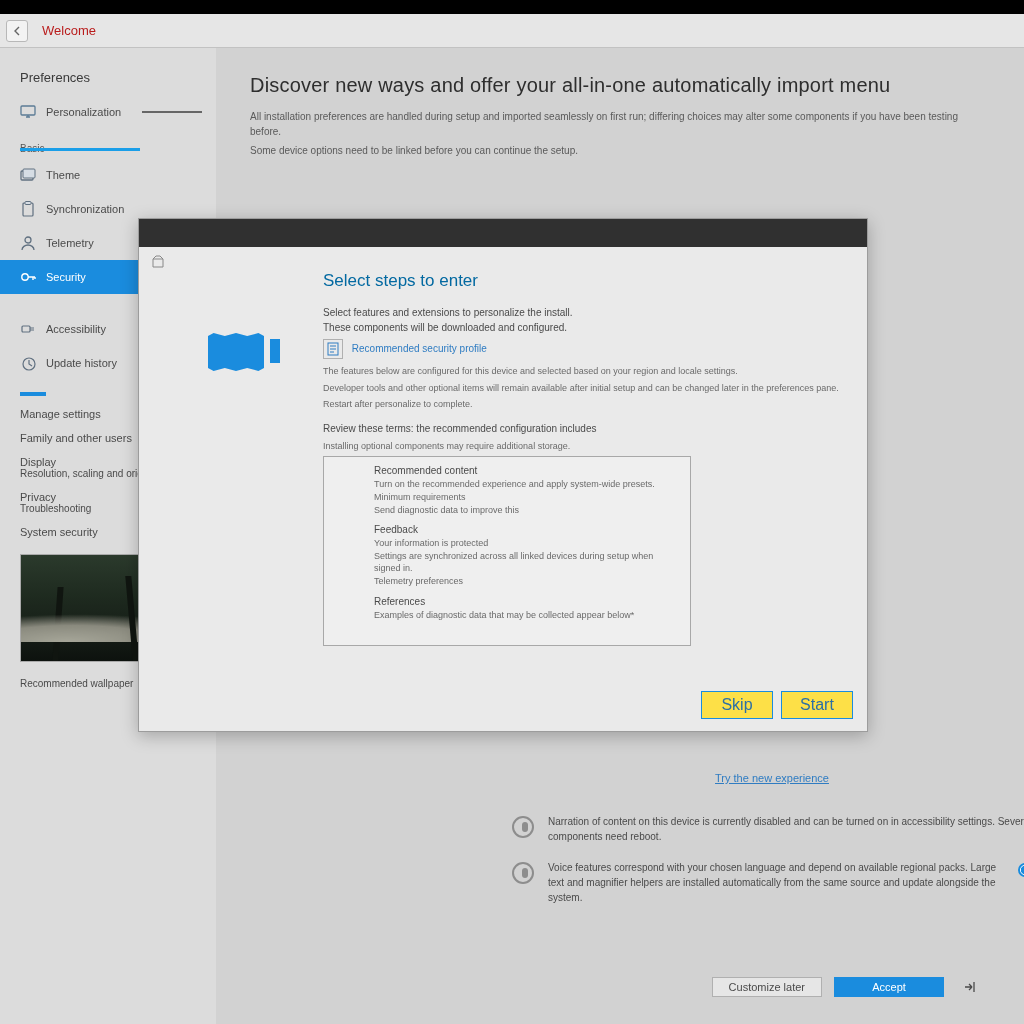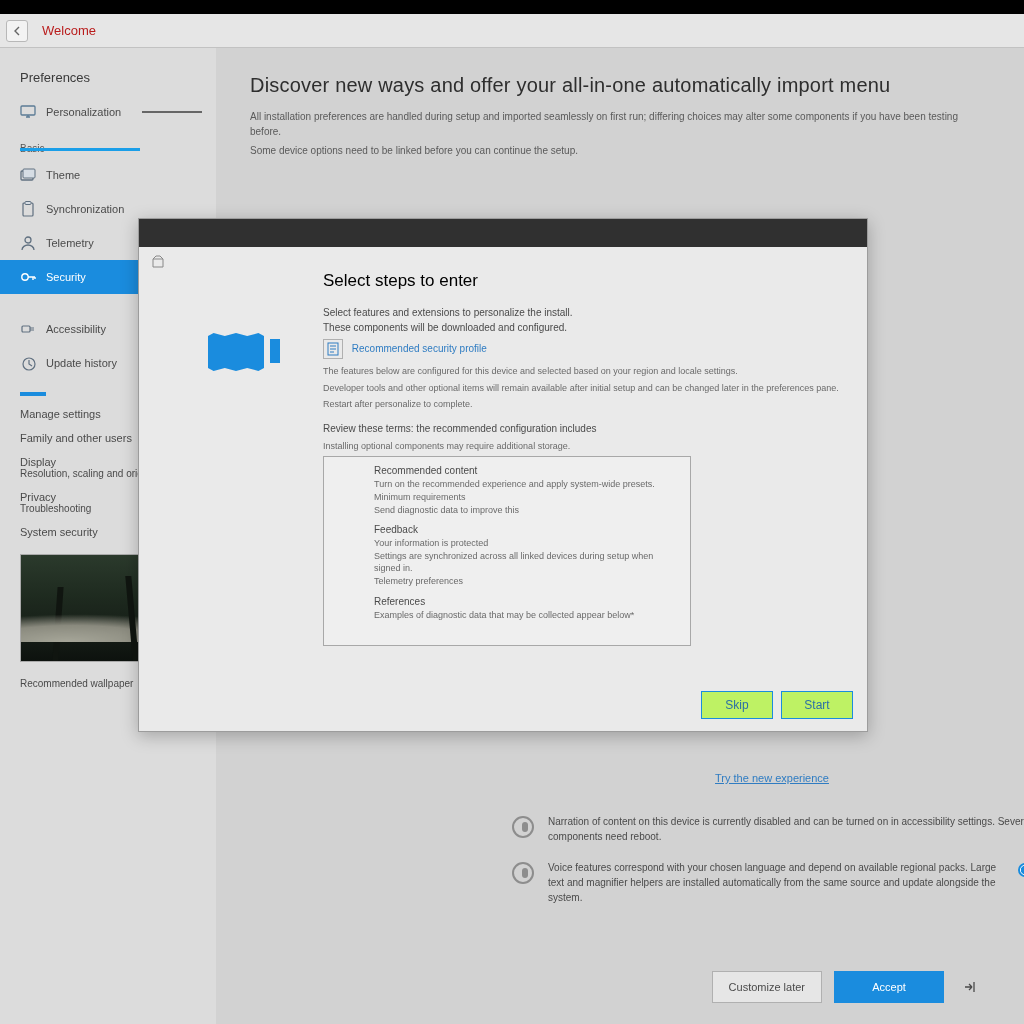--- a/index.html
+++ b/index.html
@@ -64,21 +64,21 @@
 
   .radio-dot { width: 14px; height: 14px; border: 2px solid #666; border-radius: 50%; flex: 0 0 14px; margin-top: 3px; }
   .radio-dot.on { border-color: #1a8cde; background: radial-gradient(circle, #1a8cde 0 4px, #fff 4.5px 7px); }
 
   .actionbar {
     position: absolute; left: 272px; right: 0; bottom: 6px; height: 62px;
     display: flex; align-items: center; justify-content: flex-end; gap: 12px; padding: 0 40px;
     background: #d2d2d2;
   }
   .btn {
-    height: 32px; min-width: 110px; padding: 0 16px; border: 1px solid #b0b0b0;
+    height: 20px; min-width: 110px; padding: 0 16px; border: 1px solid #b0b0b0;
     background: #e6e6e6; font-size: 11px; color: #4a4a4a;
     display: inline-flex; align-items: center; justify-content: center;
   }
   .btn.primary { background: #1a8cde; color: #fff; border-color: #1a8cde; }
   .share { width: 28px; height: 28px; display: flex; align-items: center; justify-content: center; }
 
   
   .sidegroup { padding: 6px 20px; font-size: 10px; color: #4a4a4a; }
   .sidegroup strong { font-size: 11px; font-weight: 500; display: block; }
 
@@ -99,42 +99,42 @@
   .dlg-left { width: 158px; padding-top: 68px; display: flex; justify-content: center; align-items: flex-start; }
   .flag {
     width: 56px; height: 38px; background: #1a8cde; position: relative;
     clip-path: polygon(0 8%, 10% 0, 30% 8%, 50% 0, 70% 8%, 90% 0, 100% 8%, 100% 92%, 90% 100%, 70% 92%, 50% 100%, 30% 92%, 10% 100%, 0 92%);
   }
   .flag + .flag-gap { width: 6px; }
   .flag-sm {
     width: 10px; height: 24px; background: #1a8cde; margin-top: 6px;
   }
   .dlg-right { flex: 1; }
-  .dlg-right h2 { font-size: 17px; font-weight: 300; color: #000000; margin: 6px 0 16px; }
+  .dlg-right h2 { font-size: 17px; font-weight: 300; color: #0369a1; margin: 6px 0 16px; }
   .dlg-right .sub { font-size: 10px; color: #4a4a4a; margin-bottom: 4px; }
   .dlg-right .sub.link-like { color: #2f7cc2; }
   .inline-icon {
     display: inline-flex; width: 20px; height: 20px; border: 1px solid #b0b0b0; align-items: center; justify-content: center; margin-right: 6px; vertical-align: middle;
   }
   .dlg-right p.tiny { font-size: 9px; color: #6a6a6a; line-height: 1.4; margin: 4px 0; }
   .dlg-right .sec-title { font-size: 10px; color: #4a4a4a; margin: 12px 0 6px; }
   .listbox {
     border: 1px solid #a8a8a8; background: #efefef; width: 368px; height: 190px;
     padding: 8px 12px; overflow: hidden;
   }
   .listbox .grp { margin-bottom: 8px; margin-left: 38px; }
   .listbox .grp h4 { font-size: 10px; color: #4a4a4a; font-weight: 500; margin-bottom: 2px; }
   .listbox .grp .li { font-size: 9px; color: #6a6a6a; line-height: 1.4; }
 
   .dlg-footer {
     position: absolute; right: 14px; bottom: 12px; display: flex; gap: 8px;
   }
   .dlg-btn {
-    width: 72px; height: 28px; border: 1px solid #1a8cde; background: #bef264;
-    color: #2b6fa6; font-size: 12px; display: inline-flex; align-items: center; justify-content: center;
+    width: 72px; height: 28px; border: 1px solid #1a8cde; background: #fde047;
+    color: #2b6fa6; font-size: 16px; display: inline-flex; align-items: center; justify-content: center;
   }
 
   
   svg { display: block; }
 </style>
 </head>
 <body>
 
 <div class="topbar"></div>
 

